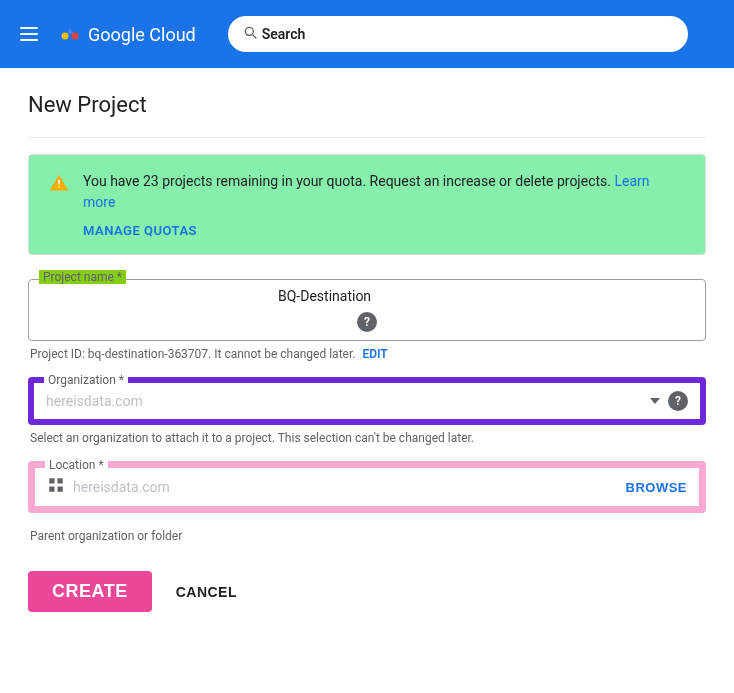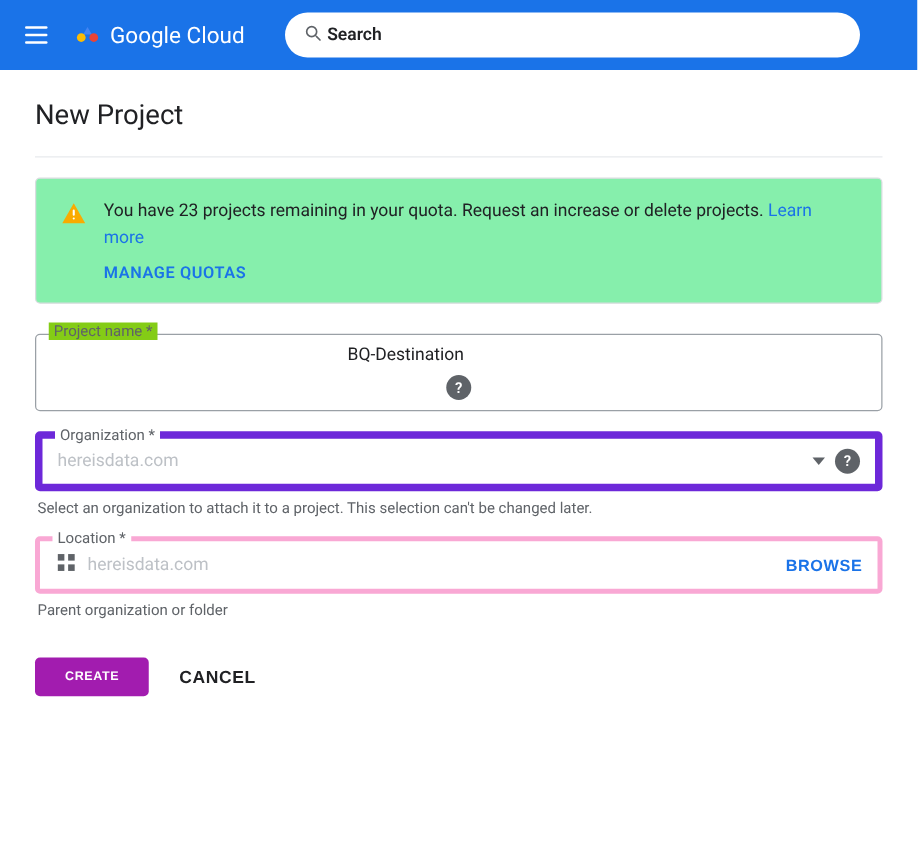--- a/index.html
+++ b/index.html
@@ -7,21 +7,21 @@
       font-family: 'Google Sans', Roboto, Arial, sans-serif;
       background: #fff;
       width: 734px;
       height: 693px;
       overflow: hidden;
     }
 
     
     .header {
       background: #1a73e8;
-      height: 56px;
+      height: 68px;
       display: flex;
       align-items: center;
       padding: 0 16px;
       gap: 16px;
     }
     .header-menu-icon {
       display: flex;
       flex-direction: column;
       gap: 4px;
       cursor: pointer;
@@ -225,24 +225,24 @@
     .org-hint {
       font-size: 12px;
       color: #5f6368;
       margin-bottom: 16px;
       padding-left: 2px;
     }
 
     
     .location-wrapper {
       position: relative;
-      border: 4px solid #f9a8d4;
+      border: 7px solid #f9a8d4;
       border-radius: 4px;
       padding: 8px 12px;
-      margin-bottom: 6px;
+      margin-bottom: 16px;
     }
     .location-label {
       position: absolute;
       top: -10px;
       left: 10px;
       background: #fff;
       padding: 0 4px;
       font-size: 12px;
       color: #5f6368;
     }
@@ -279,26 +279,26 @@
     }
 
     
     .action-buttons {
       display: flex;
       align-items: center;
       gap: 8px;
       margin-top: 4px;
     }
     .create-btn {
-      background: #a21caf;
+      background: #ec4899;
       color: #fff;
       border: none;
       border-radius: 4px;
       padding: 10px 24px;
-      font-size: 10px;
+      font-size: 18px;
       font-weight: 600;
       cursor: pointer;
       letter-spacing: 0.5px;
     }
     .cancel-btn {
       background: none;
       border: none;
       color: #202124;
       font-size: 14px;
       font-weight: 600;
@@ -363,20 +363,24 @@
   </div>
 
   <div class="form-section">
     <div class="field-wrapper">
       <span class="field-label">Project name *</span>
       <div class="field-input-row">
         <input type="text" class="field-input" value="BQ-Destination" style="">
         <div class="help-icon">?</div>
       </div>
     </div>
+    <p class="field-hint">
+      <span>Project ID: bq-destination-363707. It cannot be changed later.</span>
+      <a href="#" class="edit-link">EDIT</a>
+    </p>
   </div>
 
   <div class="form-section">
     <div class="org-field-wrapper">
       <span class="org-field-label">Organization *</span>
       <div class="org-field-row">
         <span class="org-value">hereisdata.com</span>
         <div class="dropdown-arrow"></div>
         <div class="help-icon">?</div>
       </div>

